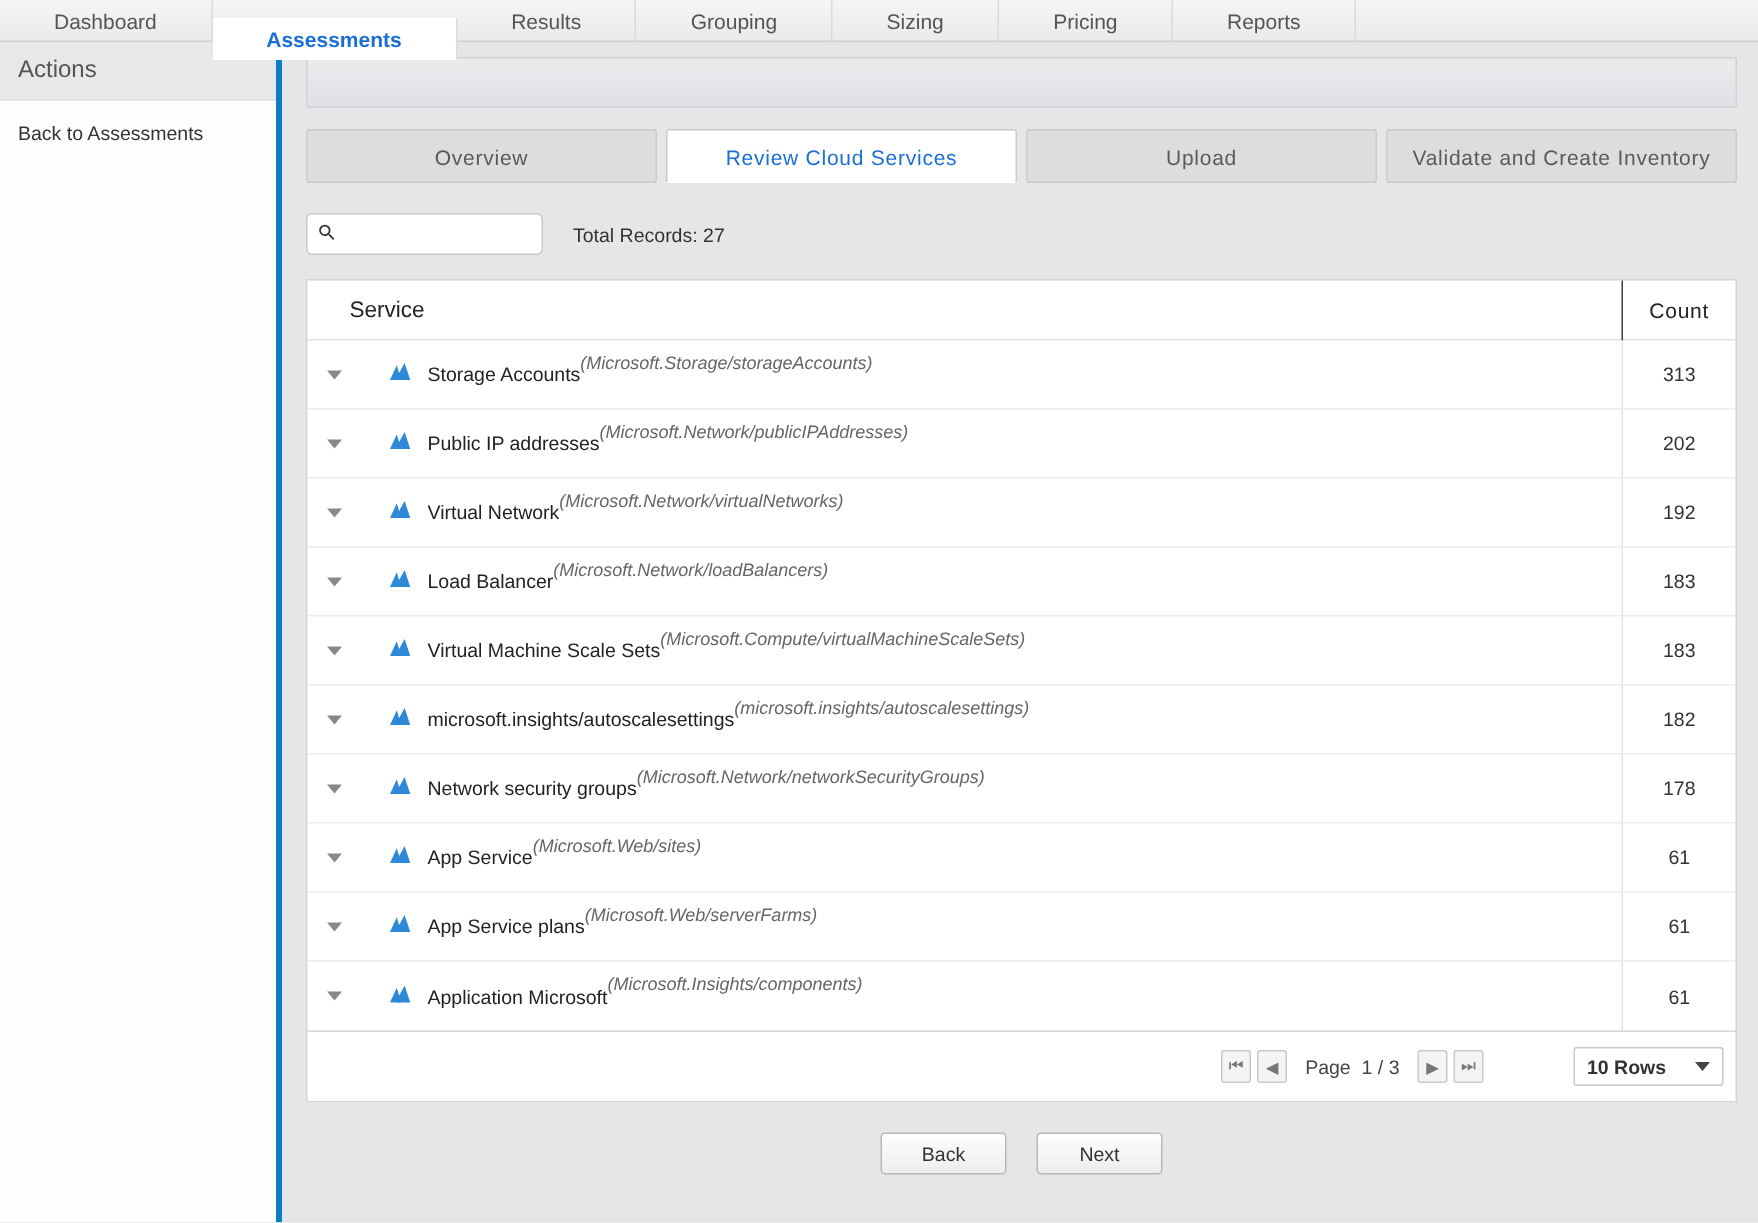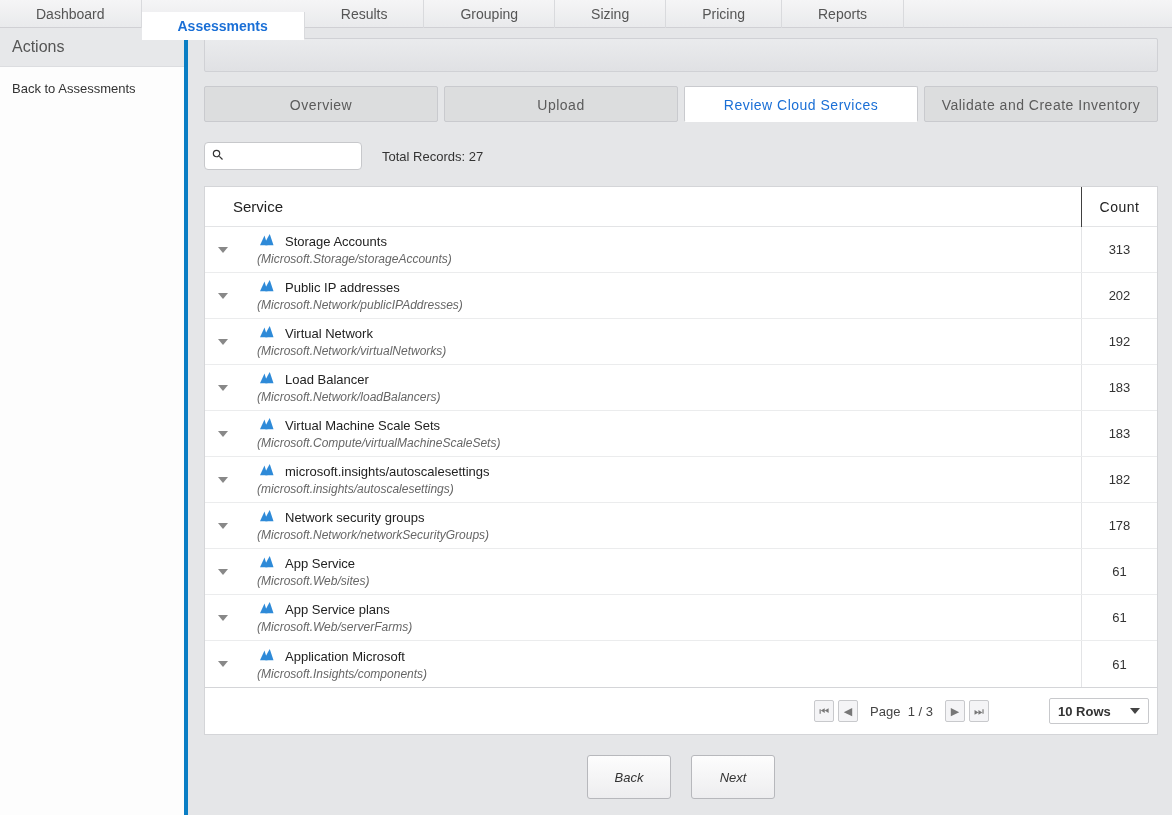--- a/index.html
+++ b/index.html
@@ -33,38 +33,38 @@
 
   
   .table { background:#fff; border:1px solid #d4d5d8; }
   .thead { display:flex; height:40px; align-items:center; border-bottom:1px solid #e3e4e6; }
   .th-service { padding-left:28px; font-size:15px; color:#222; flex:1; }
   .th-count { width:76px; text-align:center; border-left:1px solid #404040; font-size:14px; color:#222; letter-spacing:0.5px; }
   .row { display:flex; border-bottom:1px solid #ebeced; min-height:46px; }
   .row:last-child { border-bottom:none; }
   .cell-expand { width:36px; display:flex; align-items:center; justify-content:center; }
   .expand-btn { width:0; height:0; border-left:5px solid transparent; border-right:5px solid transparent; border-top:6px solid #888; cursor:pointer; }
-  .cell-service { flex:1; padding:6px 0 6px 16px; display:flex; flex-direction:column; justify-content:flex-end; }
+  .cell-service { flex:1; padding:6px 0 6px 16px; display:flex; flex-direction:row; justify-content:flex-start; }
   .svc-line { display:flex; align-items:center; gap:10px; }
   .svc-name { color:#222; font-size:13px; }
   .svc-sub { color:#666; font-style:italic; font-size:12px; padding-top:2px; }
   .azure-icon { width:18px; height:14px; }
   .cell-count { width:76px; border-left:1px solid #e3e4e6; display:flex; align-items:center; justify-content:center; color:#333; font-size:13px; }
 
   
   .pager { display:flex; justify-content:flex-end; align-items:center; gap:10px; padding:10px 8px; background:#fff; border:1px solid #d4d5d8; border-top:none; }
   .pager-left { display:flex; align-items:center; gap:4px; }
   .pg-btn { width:20px; height:22px; border:1px solid #c8c9cc; background:#f4f4f6; display:flex; align-items:center; justify-content:center; cursor:pointer; border-radius:2px; color:#777; font-size:11px; }
   .pg-label { margin:0 8px; color:#444; }
   .rows-select { width:100px; height:26px; border:1px solid #c8c9cc; background:#fff; border-radius:2px; display:flex; align-items:center; justify-content:space-between; padding:0 8px; cursor:pointer; margin-left:50px;font-weight:bold; }
   .rows-select .caret { width:0; height:0; border-left:5px solid transparent; border-right:5px solid transparent; border-top:6px solid #444; }
 
   
   .footer-btns { display:flex; justify-content:center; gap:20px; padding-top:20px; }
-  .btn { width:84px; height:44px; border:1px solid #b7b8bc; background:linear-gradient(#fdfdfd,#ededef); border-radius:3px; cursor:pointer; color:#333; font-size:13px; display:flex; align-items:center; justify-content:center;font-style:italic; }
+  .btn { width:84px; height:28px; border:1px solid #b7b8bc; background:linear-gradient(#fdfdfd,#ededef); border-radius:3px; cursor:pointer; color:#333; font-size:13px; display:flex; align-items:center; justify-content:center; }
 </style>
 </head>
 <body>
 
 <div class="page">
 
   <div class="top-tabs">
     <div class="top-tab">Dashboard</div>
     <div class="top-tab active">Assessments</div>
     <div class="top-tab">Results</div>
@@ -79,22 +79,22 @@
     <div class="sidebar">
       <div class="sidebar-header">Actions</div>
       <div class="sidebar-link">Back to Assessments</div>
     </div>
 
     <div class="main">
       <div class="banner"></div>
 
       <div class="subtabs">
         <div class="subtab">Overview</div>
+        <div class="subtab active">Review Cloud Services</div>
         <div class="subtab">Upload</div>
-        <div class="subtab active">Review Cloud Services</div>
         <div class="subtab">Validate and Create Inventory</div>
       </div>
 
       <div class="toolbar">
         <div class="search-wrap">
           <span>
             <svg viewBox="0 0 24 24">
                 <path d="M15.5 14h-.79l-.28-.27A6.471 6.471 0 0016 9.5 6.5 6.5 0 109.5 16c1.61 0 3.09-.59 4.23-1.57l.27.28v.79l5 4.99L20.49 19l-4.99-5zm-6 0C7.01 14 5 11.99 5 9.5S7.01 5 9.5 5 14 7.01 14 9.5 11.99 14 9.5 14z"></path>
               </svg>
           </span>

